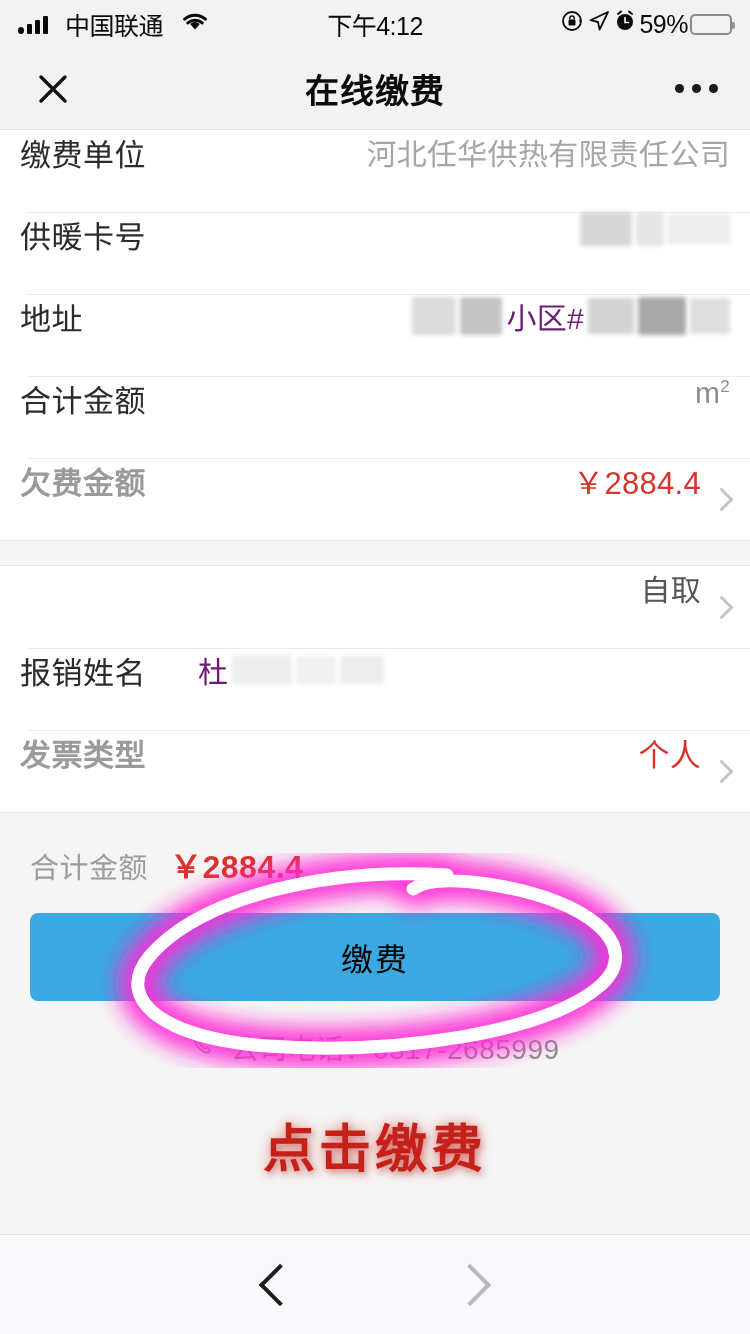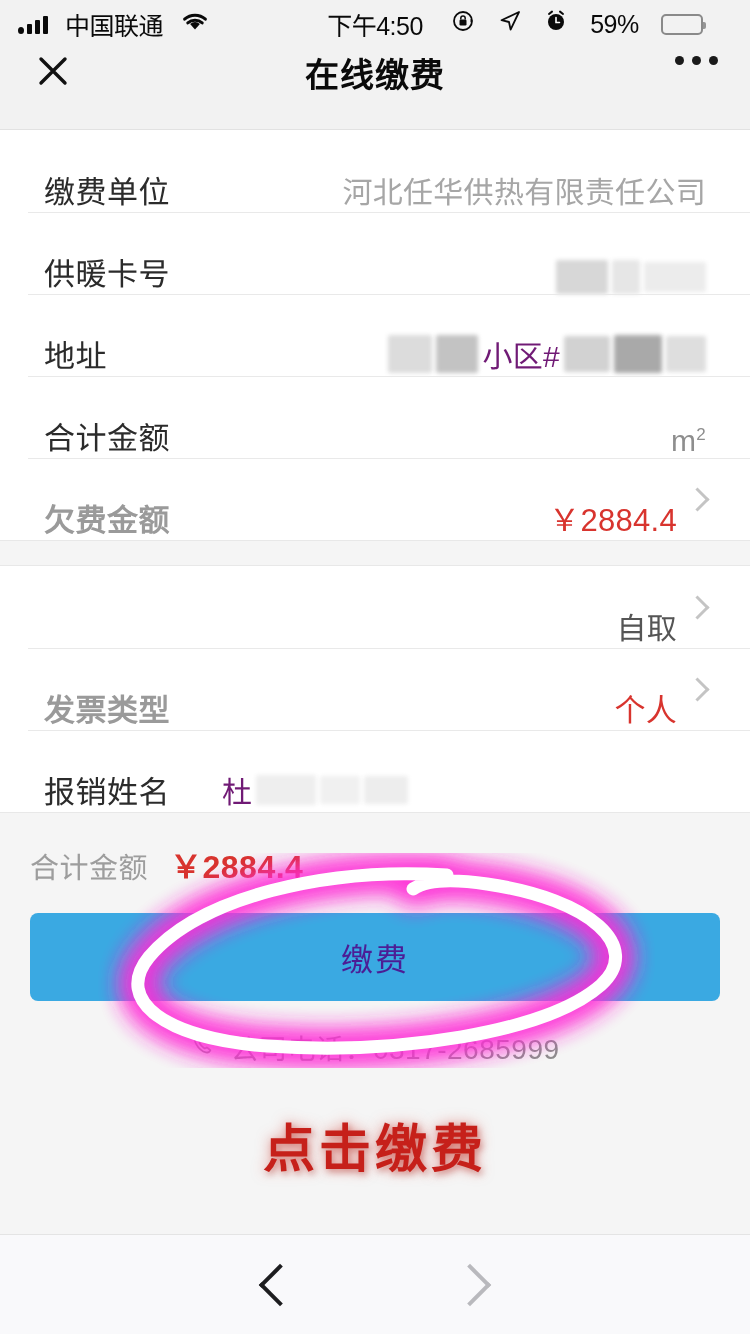--- a/index.html
+++ b/index.html
@@ -47,22 +47,22 @@
     display: flex;
     justify-content: center;
     font-size: 25px;
     font-weight: 500;
     letter-spacing: -0.5px;
   }
   .sb-right {
     flex: 1 1 0;
     display: flex;
     align-items: center;
-    justify-content: center;
-    gap: 22px;
+    justify-content: flex-end;
+    gap: 2px;
   }
   .signal-bars {
     display: flex;
     align-items: flex-end;
     gap: 3px;
     height: 20px;
   }
   .signal-bars i {
     display: block;
     width: 5px;
@@ -101,21 +101,21 @@
     border-radius: 2px;
   }
 
   
   .title-bar {
     height: 82px;
     flex: 0 0 82px;
     background: #f2f2f2;
     border-bottom: 1px solid #e2e2e2;
     display: flex;
-    align-items: flex-start;
+    align-items: center;
     padding: 0 30px;
     box-sizing: border-box;
     position: relative;
   }
   .close-btn {
     width: 46px;
     height: 46px;
     display: flex;
     align-items: center;
     justify-content: center;
@@ -159,23 +159,23 @@
   }
   .card + .gap {
     height: 26px;
     background: #f5f5f5;
     border-top: 1px solid #e8e8e8;
     border-bottom: 1px solid #e8e8e8;
     box-sizing: border-box;
   }
   .row {
     display: flex;
-    align-items: flex-end;
+    align-items: flex-start;
     height: 82px;
-    padding: 0 44px;
+    padding: 0 20px;
     box-sizing: border-box;
     position: relative;
   }
   .row + .row::before {
     content: "";
     position: absolute;
     left: 28px;
     right: 0;
     top: 0;
     height: 1px;
@@ -259,21 +259,21 @@
     letter-spacing: 0.5px;
   }
   .pay-button {
     margin: 26px 30px 0 30px;
     height: 88px;
     border-radius: 8px;
     background: #3aa9e2;
     display: flex;
     align-items: center;
     justify-content: center;
-    color: #4c1d95;
+    color: #000000;
     font-size: 32px;
     letter-spacing: 2px;
     cursor: pointer;
     border: none;
     font-family: Liberation Sans, sans-serif;
   }
   .phone-line {
     margin-top: 26px;
     display: flex;
     align-items: center;
@@ -345,21 +345,21 @@
       </span>
       <span class="carrier-name">中国联通</span>
       <span>
         <svg width="30" height="22" viewBox="0 0 30 22" aria-hidden="true">
           <path d="M15 18.6 L10.1 12.9 a7.6 7.6 0 0 1 9.8 0 Z" fill="#0a0a0a"></path>
           <path d="M4.6 8.2 a15.4 15.4 0 0 1 20.8 0" stroke="#0a0a0a" stroke-width="3" fill="none" stroke-linecap="round"></path>
           <path d="M7.8 11.9 a10.8 10.8 0 0 1 14.4 0" stroke="#0a0a0a" stroke-width="3" fill="none" stroke-linecap="round"></path>
         </svg>
       </span>
     </div>
-    <div class="sb-center">下午4:50</div>
+    <div class="sb-center">下午4:12</div>
     <div class="sb-right">
       <span>
         <svg width="24" height="24" viewBox="0 0 24 24" aria-hidden="true">
           <circle cx="11" cy="12" r="9" stroke="#0a0a0a" stroke-width="1.8" fill="none"></circle>
           <rect x="7.5" y="10.5" width="7" height="6" rx="1.2" fill="#0a0a0a"></rect>
           <path d="M8.8 10.5 v-1.3 a2.2 2.2 0 0 1 4.4 0 v1.3" stroke="#0a0a0a" stroke-width="1.5" fill="none"></path>
           <path d="M18.5 10 l2 1.6 -2 1.6" fill="#0a0a0a"></path>
         </svg>
       </span>
       <span>
@@ -441,33 +441,33 @@
     <div class="gap"></div>
 
     <div class="card">
 
       <div class="row">
         <span class="row-value dark">自取</span>
         <span class="chev"></span>
       </div>
 
       <div class="row">
-        <span class="row-label muted">发票类型</span>
-        <span class="row-value red-sm">个人</span>
-        <span class="chev"></span>
-      </div>
-
-      <div class="row">
         <span class="row-label">报销姓名</span>
         <span class="value-left redact-row">
           <span class="blurred-text">杜</span>
           <span class="redact" style="width:60px;height:30px;background:#eeeeee;"></span>
           <span class="redact" style="width:40px;height:28px;background:#f0f0f0;"></span>
           <span class="redact" style="width:44px;height:28px;background:#ededed;"></span>
         </span>
+      </div>
+
+      <div class="row">
+        <span class="row-label muted">发票类型</span>
+        <span class="row-value red-sm">个人</span>
+        <span class="chev"></span>
       </div>
 
     </div>
 
     <div class="pay-area">
 
       <div class="total-line">
         <span class="total-label">合计金额</span>
         <span class="total-amount">￥2884.4</span>
       </div>

